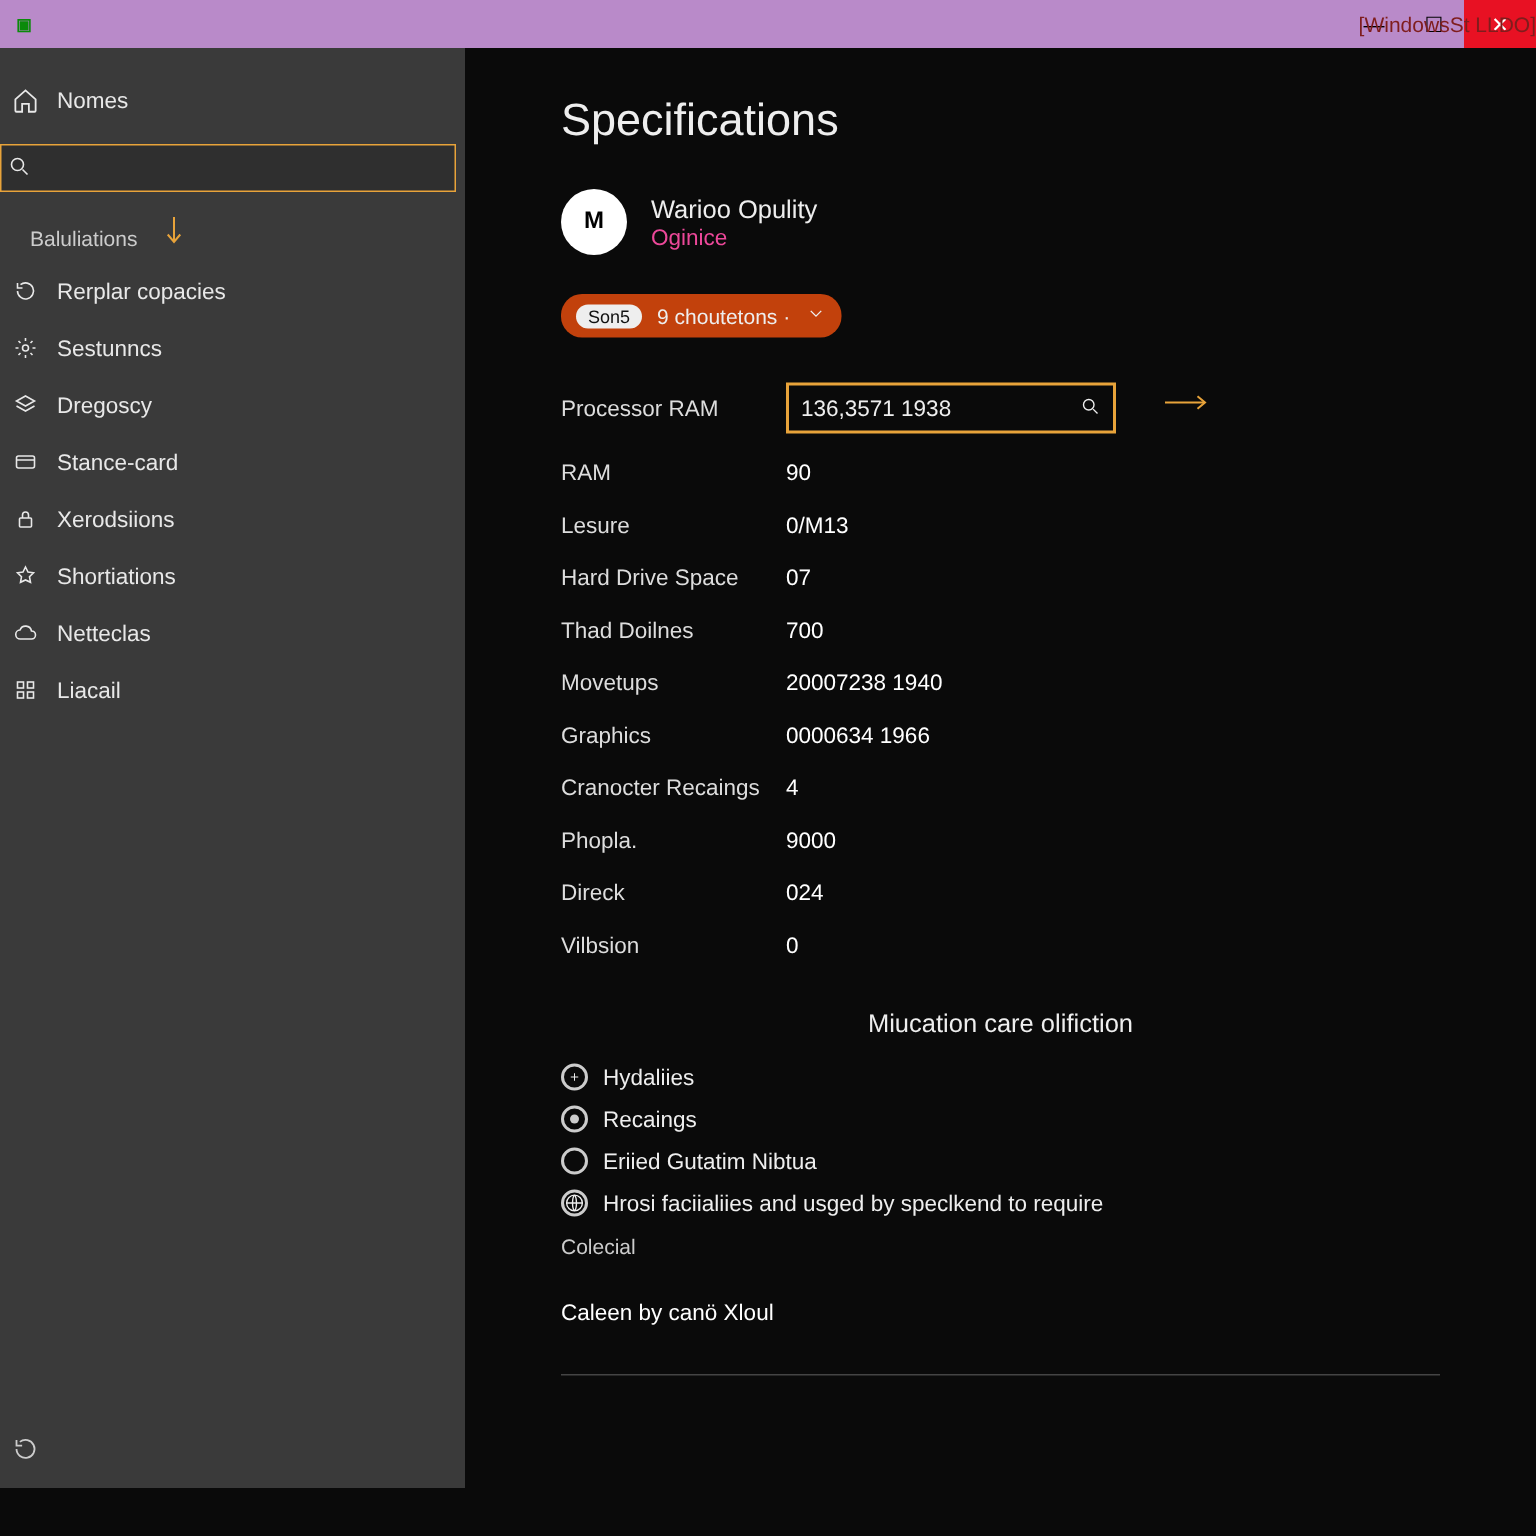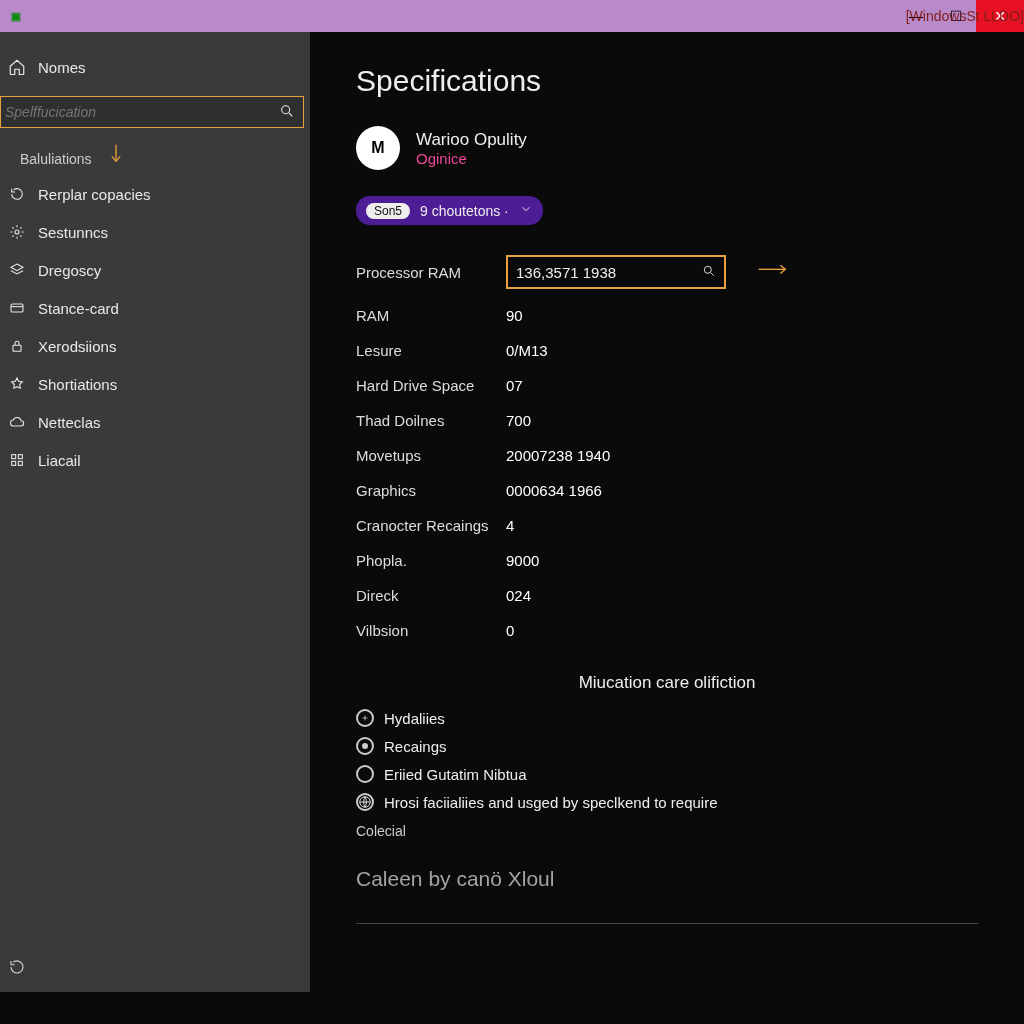--- a/index.html
+++ b/index.html
@@ -55,34 +55,34 @@
   .side-sublabel { font-size: 14px; color: #ccc; padding: 6px 4px 2px; position: relative; display: inline-block; }
   .arrow-down {
     display: inline-block; margin-left: 6px; position: relative; top: 4px;
   }
   .arrow-down svg { stroke: #e8a33a; }
   .side-bottom { margin-top: auto; padding: 12px 8px; color: #ccc; }
 
   
   .main {
     flex: 1; background: #0a0a0a; color: #eee;
-    padding: 32px 46px 20px; overflow: hidden;
+    padding: 32px 64px 20px; overflow: hidden;
   }
   .main h1 { font-weight: 400; font-size: 30px; margin-bottom: 28px; }
   .profile { display: flex; align-items: center; gap: 16px; margin-bottom: 26px; }
   .avatar {
     width: 44px; height: 44px; border-radius: 50%; background: #fff; color: #000;
     display: flex; align-items: center; justify-content: center; font-weight: 600; font-size: 16px;
   }
   .profile-text .name { font-size: 17px; }
   .profile-text .link { font-size: 15px; color: #ec4899; cursor: pointer; }
 
   .sortbox {
     display: inline-flex; align-items: center; gap: 10px;
-    background: #4c1d95; border-radius: 14px; padding: 6px 10px;
+    background: #c2410c; border-radius: 14px; padding: 6px 10px;
     font-size: 14px; margin-bottom: 30px;
   }
   .sort-pill { background: #eee; color: #111; border-radius: 10px; padding: 1px 8px; font-size: 12px; }
   .chev { font-size: 12px; }
 
   .specs { display: grid; grid-template-columns: 150px 240px 60px; row-gap: 18px; align-items: center; font-size: 15px; }
   .specs .lab { color: #ddd; }
   .specs .val { color: #fff; }
   .spec-field {
     border: 2px solid #e8a33a; height: 34px; display: flex; align-items: center;
@@ -95,21 +95,21 @@
   .radio-list { display: flex; flex-direction: column; gap: 10px; font-size: 15px; }
   .radio-item { display: flex; align-items: center; gap: 10px; cursor: pointer; }
   .radio-item .circ {
     width: 18px; height: 18px; border: 2px solid #ccc; border-radius: 50%;
     display: inline-flex; align-items: center; justify-content: center;
   }
   .radio-item .circ.dot::after { content: ""; width: 6px; height: 6px; background: #ccc; border-radius: 50%; }
   .radio-item .circ.globe svg { width: 14px; height: 14px; }
   .radio-trail { font-size: 14px; color: #ccc; margin-top: 2px; margin-left: 0; }
 
-  .bottom-link { margin-top: 28px; color: #a3a3a3; font-size: 21px; cursor: pointer; }
+  .bottom-link { margin-top: 28px; color: #ffffff; font-size: 15px; cursor: pointer; }
   .divider { border-top: 1px solid #444; margin-top: 32px; }
 
   svg { fill: none; stroke: currentColor; stroke-width: 1.6; }
 </style>
 </head>
 <body>
 
 <div class="titlebar">
   <div class="titlebar-icon">▣</div>
   <div class="titlebar-title">[WindowsSt LLDO]</div>
@@ -126,21 +126,20 @@
     <div class="side-row">
       <span class="ic">
         <svg viewBox="0 0 24 24" width="18" height="18">
             <path d="M3 11l9-8 9 8v10a1 1 0 0 1-1 1h-5v-7h-6v7H4a1 1 0 0 1-1-1z"></path>
           </svg>
       </span>
       <span>Nomes</span>
     </div>
 
     <div class="side-search">
-      <input type="text" placeholder="Spelffucication" style="">
       <span>
         <svg viewBox="0 0 24 24" width="16" height="16">
             <circle cx="10" cy="10" r="6"></circle>
             <path d="M15 15l5 5"></path>
           </svg>
       </span>
     </div>
 
     <div style="padding-left:16px;">
       <span class="side-sublabel">Baluliations</span>

